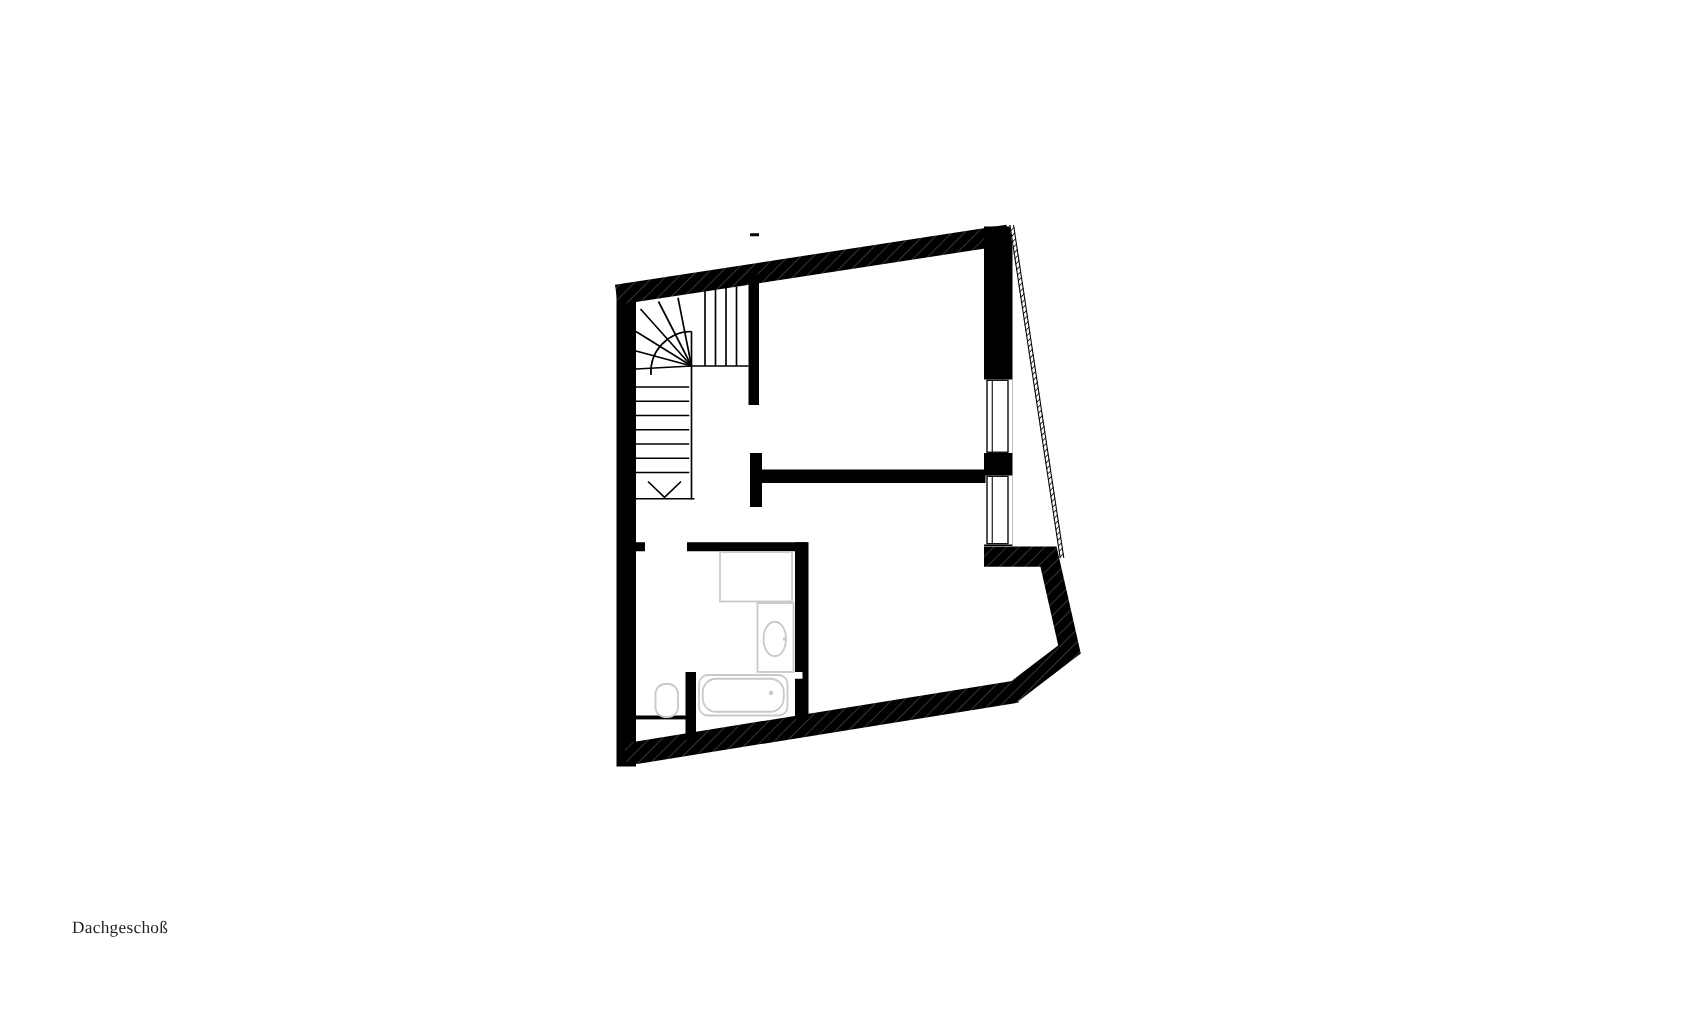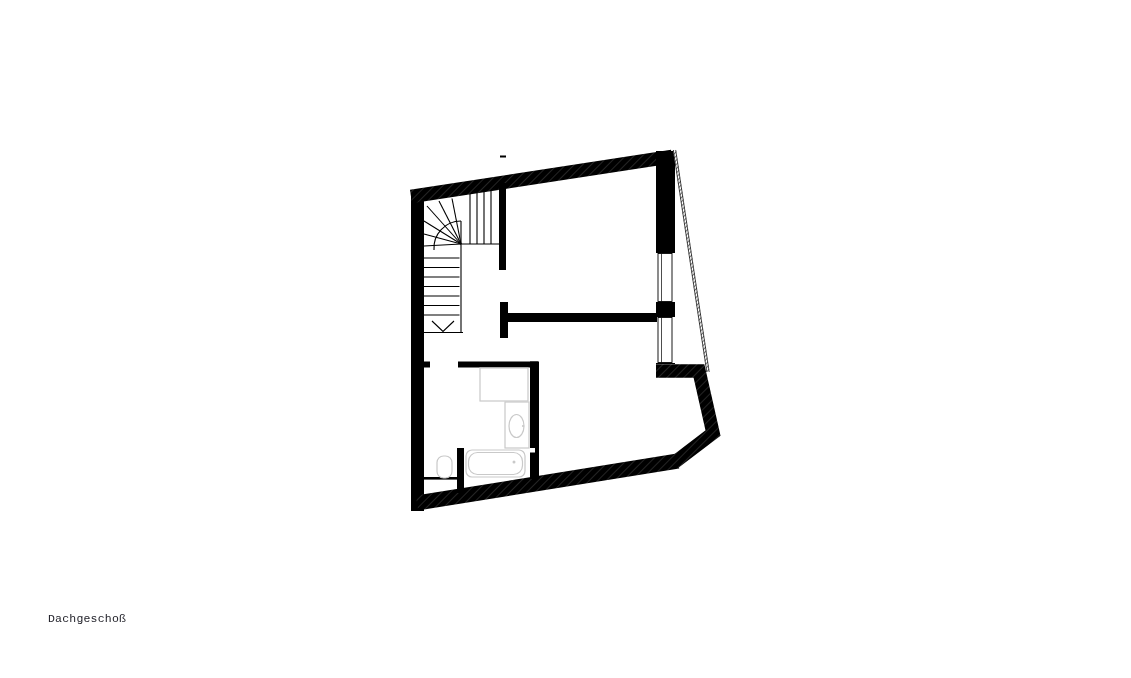--- a/index.html
+++ b/index.html
@@ -1,21 +1,21 @@
 <!DOCTYPE html>
 <html style="--page-bg: #ffffff; --wall: #000000; --hatch: #343434; --fixture: #c9c9c9; --label-text: #23232b;"><head>
 <meta charset="utf-8">
 <style>
   html,body{margin:0;padding:0;background:#fff;}
   body{width:1131px;height:678px;font-family:"Liberation Sans",sans-serif;}
   .canvas{position:relative;width:1131px;height:678px;background:var(--page-bg,#ffffff);overflow:hidden;}
   .plan-svg{position:absolute;left:0;top:0;width:1131px;height:678px;display:block;}
   .floor-label{
     position:absolute;left:48px;top:611px;
-    font-family:Liberation Mono, monospace;
+    font-family:Liberation Serif, serif;
     font-size:11.5px;line-height:16px;letter-spacing:.2px;
     color:var(--label-text,#23232b);
   }
   
   .wall-solid{fill:var(--wall,#000);}
   .wall-hatch-stroke{stroke:url(#hatchDark);fill:none;stroke-miterlimit:10;}
   .stair-line{stroke:var(--wall,#000);stroke-width:1.1;fill:none;}
   .fixture{fill:#ffffff;stroke:var(--fixture,#c9c9c9);stroke-width:1.2;}
   .fixture-dot{fill:var(--fixture,#c9c9c9);stroke:none;}
   .win-open{fill:#ffffff;stroke:none;}

